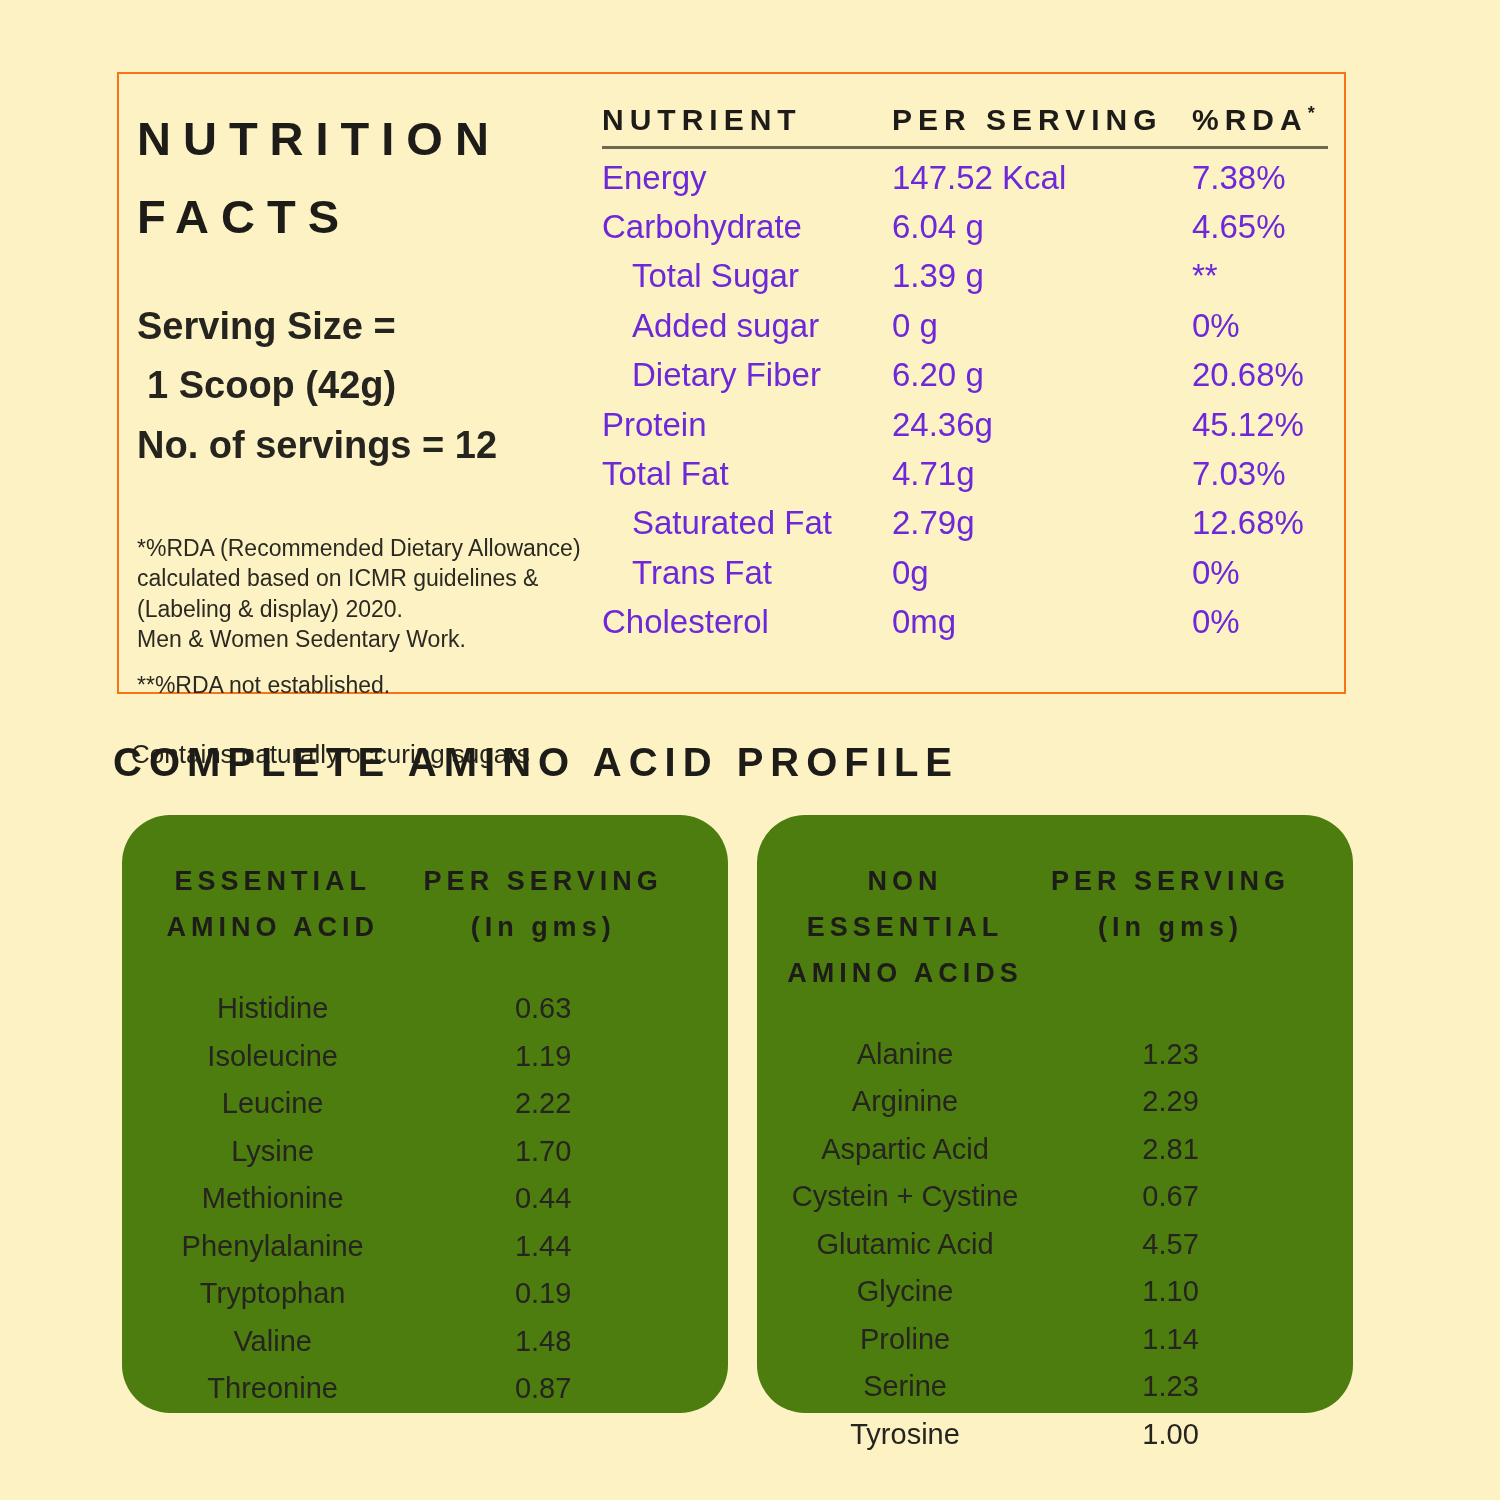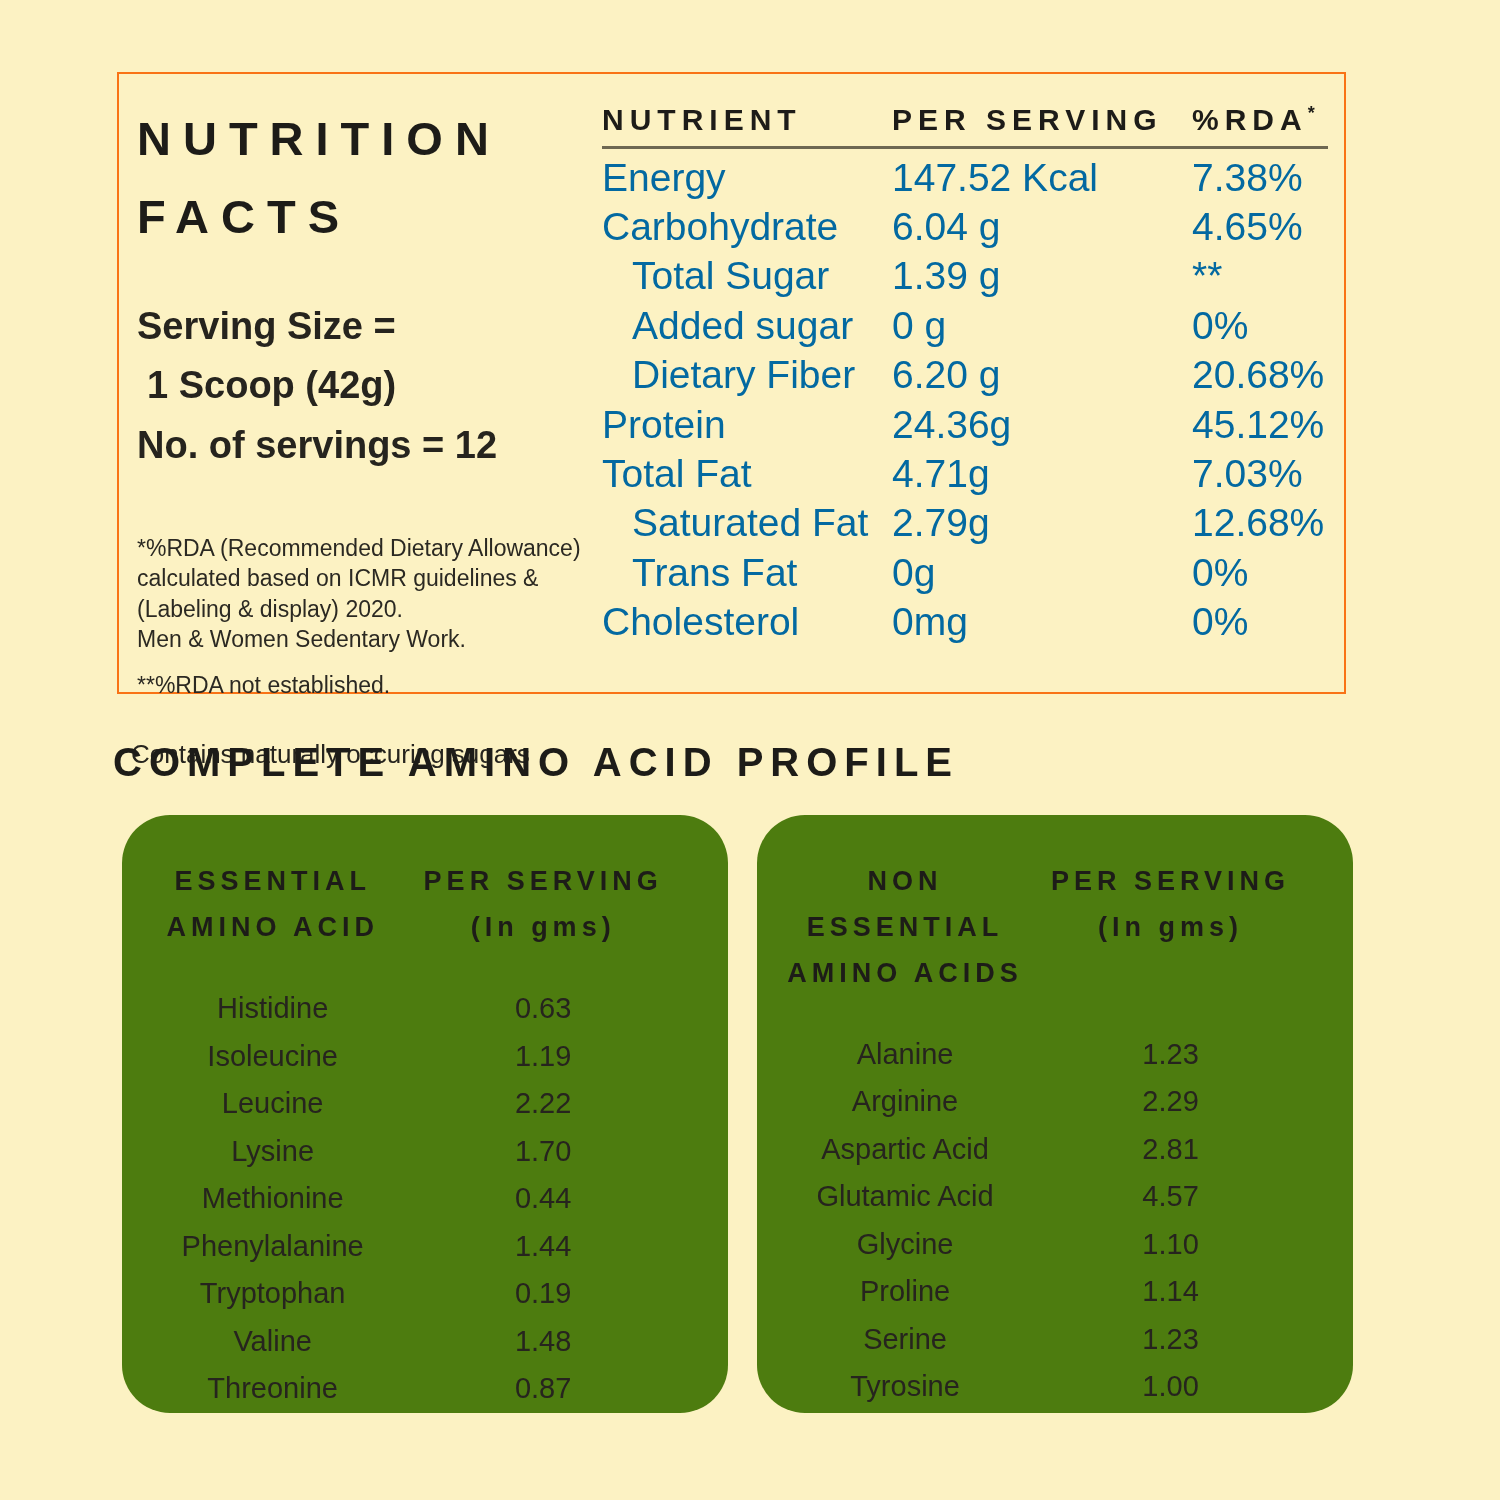--- a/index.html
+++ b/index.html
@@ -66,22 +66,22 @@
   .ntable-rule {
     border: none;
     border-top: 3px solid #6e6852;
     margin: 2px 0 4px 0;
   }
   .nrow {
     display: grid;
     grid-template-columns: 290px 300px 1fr;
     height: 49.4px;
     align-items: center;
-    font-size: 39px;
-    color: #0369a1;
+    font-size: 33px;
+    color: #6d28d9;
   }
   .nlabel.indent { padding-left: 30px; }
 
   
   .amino-title {
     position: absolute;
     left: 113px; top: 740px;
     font-size: 40px;
     font-weight: bold;
     letter-spacing: 7px;
@@ -276,20 +276,24 @@
   </div>
   <div class="arow">
     <div>Arginine</div>
     <div>2.29</div>
   </div>
   <div class="arow">
     <div>Aspartic Acid</div>
     <div>2.81</div>
   </div>
   <div class="arow">
+    <div>Cystein + Cystine</div>
+    <div>0.67</div>
+  </div>
+  <div class="arow">
     <div>Glutamic Acid</div>
     <div>4.57</div>
   </div>
   <div class="arow">
     <div>Glycine</div>
     <div>1.10</div>
   </div>
   <div class="arow">
     <div>Proline</div>
     <div>1.14</div>

